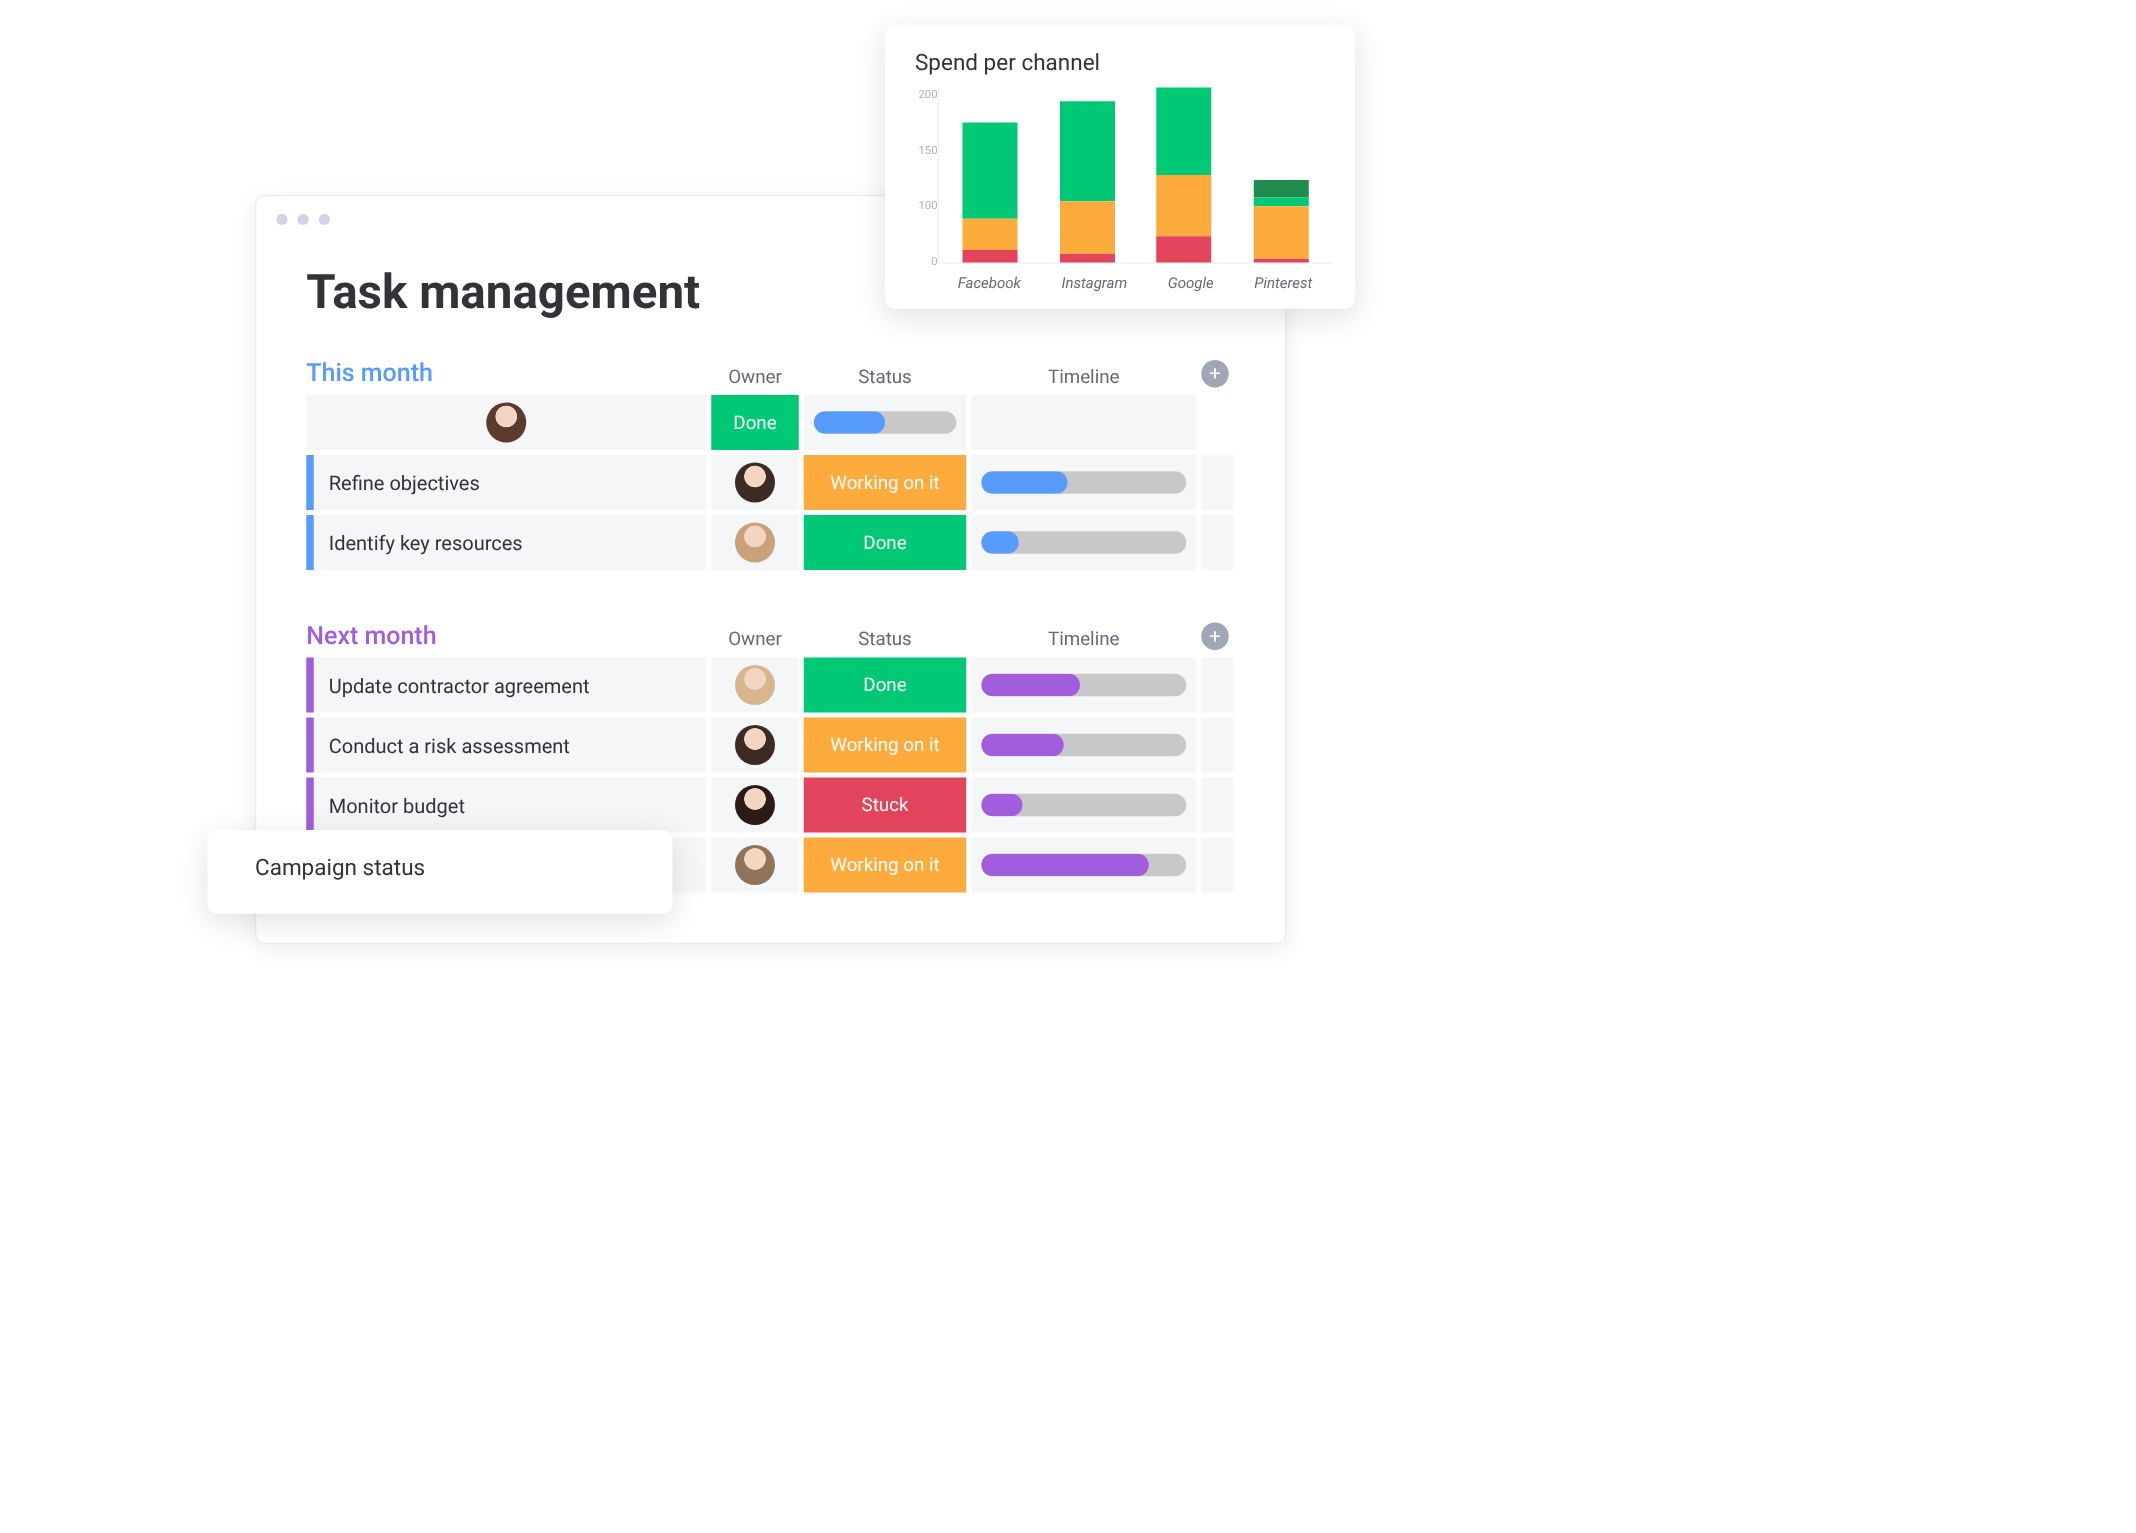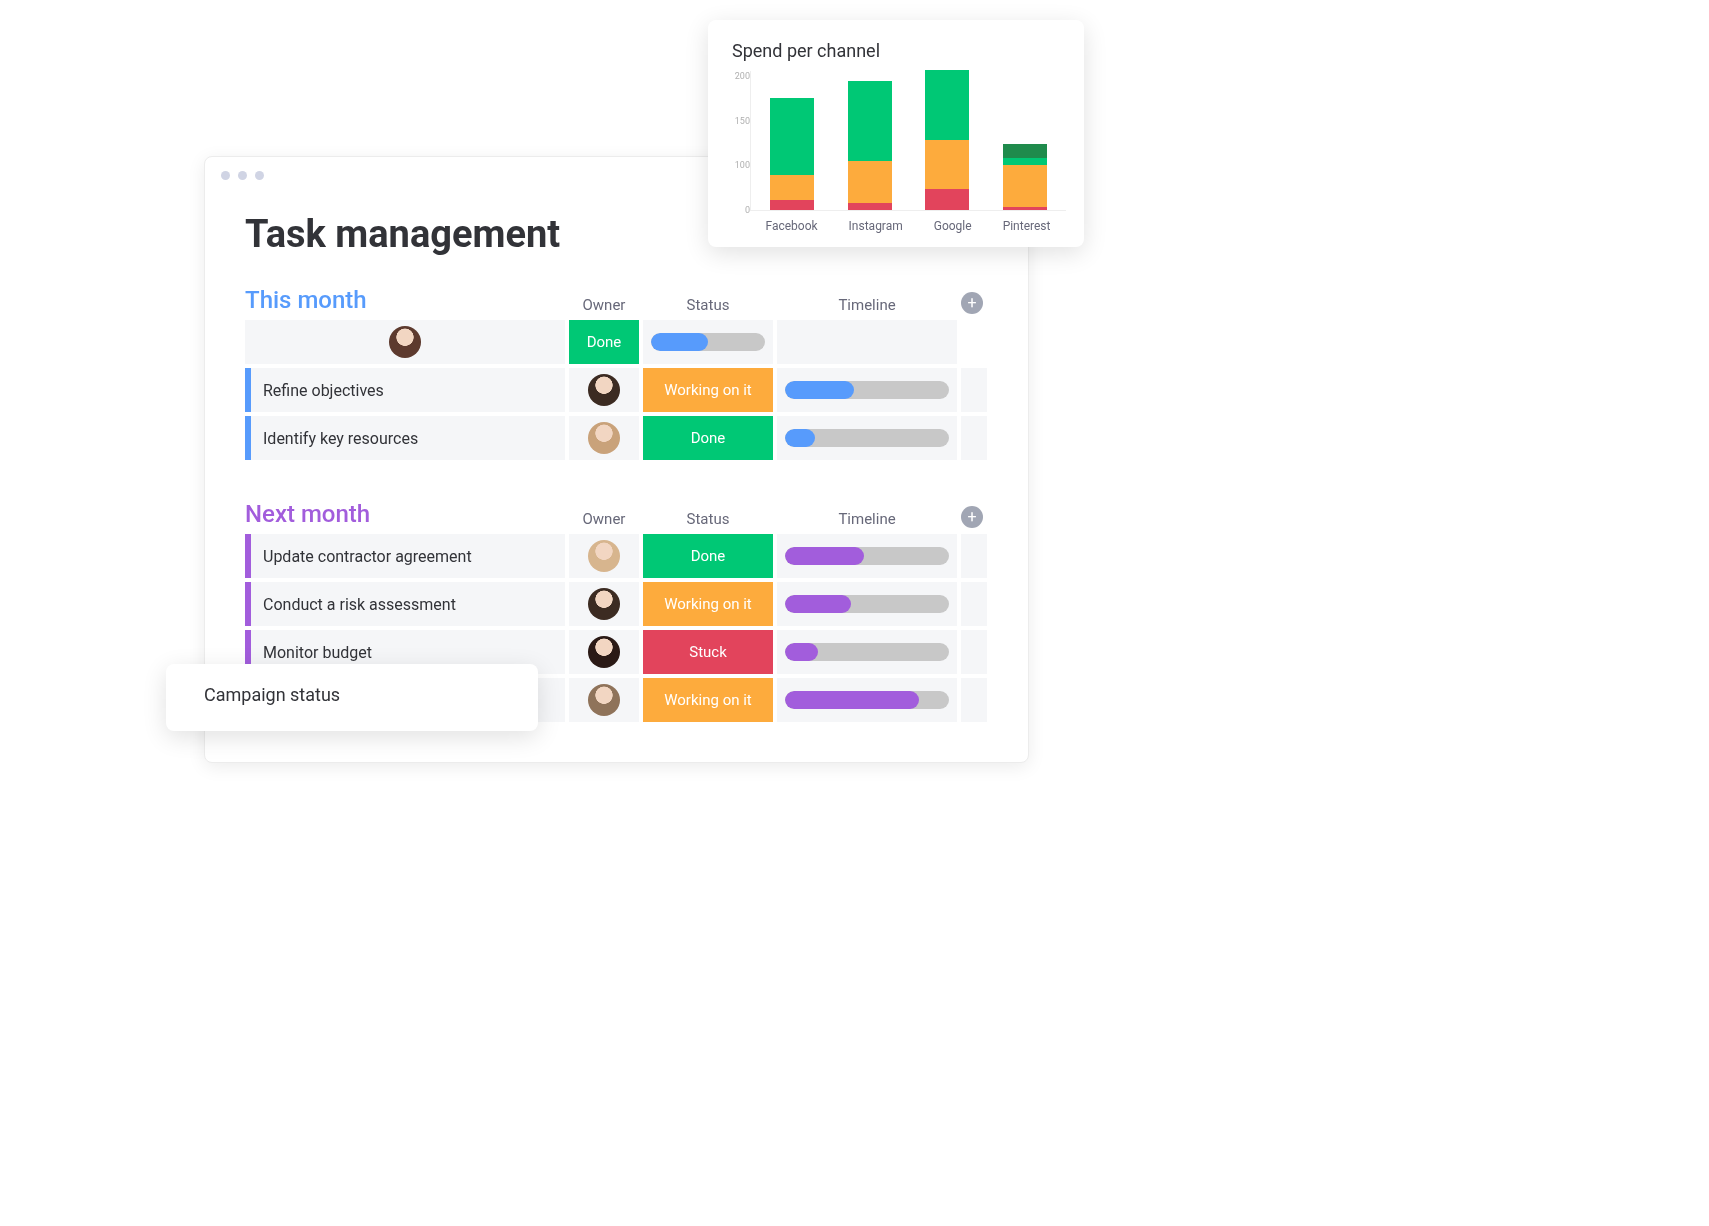--- a/index.html
+++ b/index.html
@@ -30,21 +30,21 @@
   }
   .group { padding: 0 34px 0 40px; }
   .group + .group { margin-top: 40px; }
   .group-header {
     display:grid;
     grid-template-columns: 320px 70px 130px 180px 26px;
     align-items: end;
     column-gap: 4px;
     padding-bottom: 6px;
   }
-  .group-title { font-size: 24px; font-weight: 500; }
+  .group-title { font-size: 20px; font-weight: 500; }
   .col-head { font-size: 15px; color:#676879; text-align:center; }
   .plus-btn {
     width:22px; height:22px; border-radius:50%;
     background:#a1a6b4; color:#fff; display:flex;
     align-items:center; justify-content:center; font-size:16px; line-height:1;
     cursor:pointer;
   }
   .rows { display:flex; flex-direction:column; gap:4px; }
   .row {
     display:grid;
@@ -80,21 +80,21 @@
     left: 708px; top: 20px;
     width: 376px;
     background:#fff;
     border-radius:8px;
     box-shadow: 0 6px 24px rgba(0,0,0,0.12);
     padding: 20px 18px 14px 14px;
   }
   .spend-title { font-size:18px; color:#323338; margin:0 0 10px 10px; font-weight:400;}
   .spend-chart { display:flex; }
   .y-axis { width:28px; display:flex; flex-direction:column; justify-content:space-between; align-items:flex-end; font-size:9px; color:#b0b0b0; padding-bottom:18px;}
-  .bars-wrap { flex:1; display:flex; flex-direction:column; }
+  .bars-wrap { flex:1; display:flex; flex-direction:column;font-style:italic; }
   .bars-area { height:140px; display:flex; align-items:flex-end; justify-content:space-around; border-left:1px solid #eee; border-bottom:1px solid #eee; padding:0 2px;}
   .bar-col { width:44px; display:flex; flex-direction:column-reverse; }
   .seg { width:100%; }
   .bar-labels { display:flex; justify-content:space-around; font-size:12px; color:#676879; margin-top:8px;}
 
   
   .campaign-card {
     position:absolute;
     left: 166px; top: 664px;
     width: 372px;

